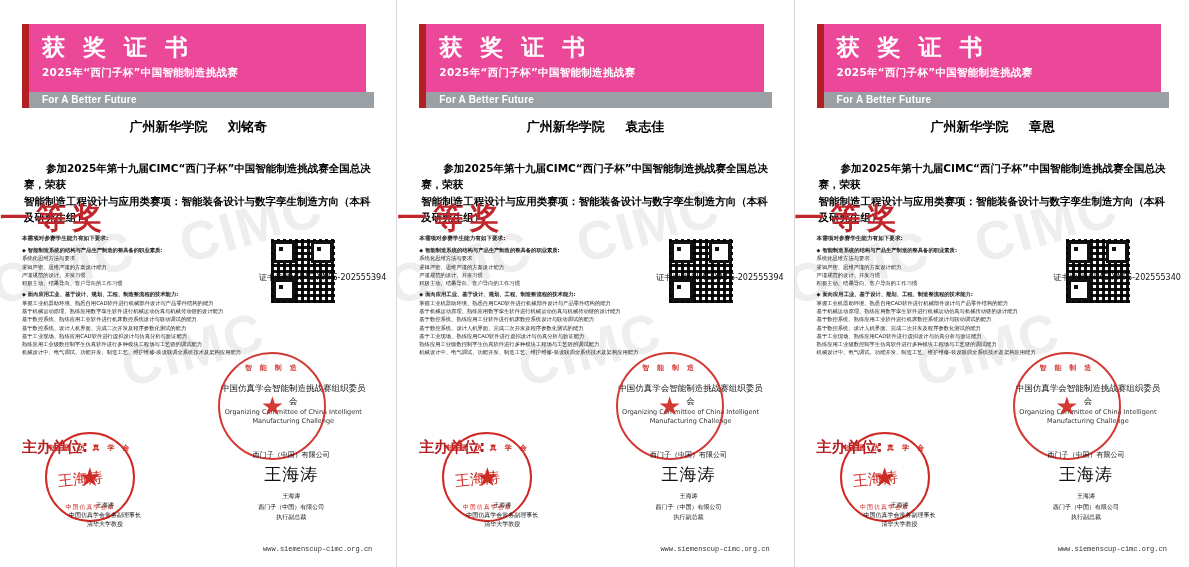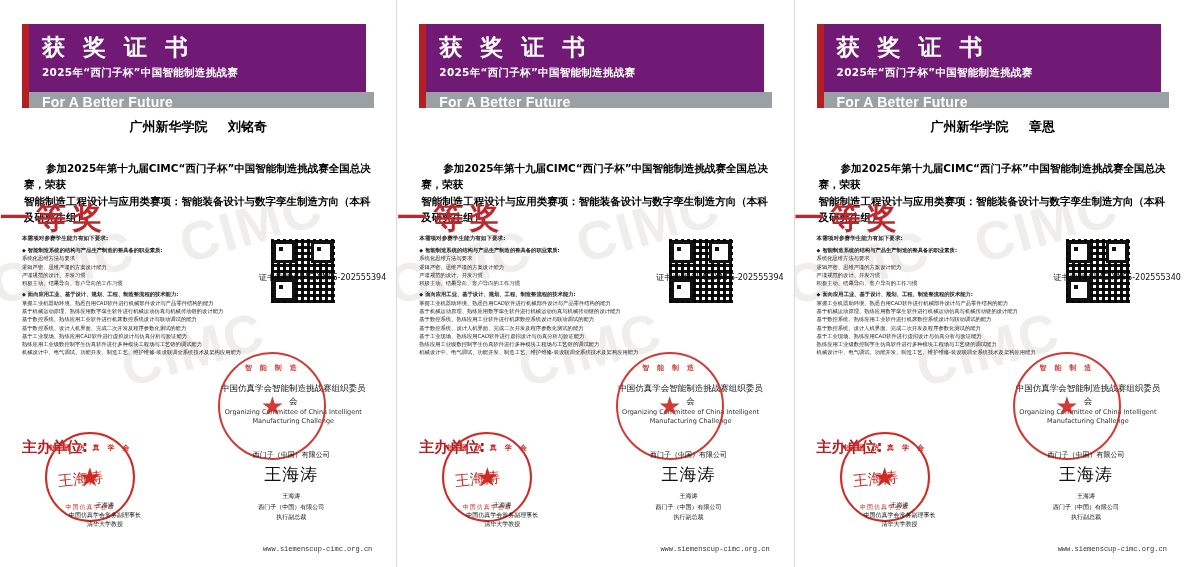--- a/index.html
+++ b/index.html
@@ -23,21 +23,21 @@
     overflow:hidden;
     flex:0 0 auto;
   }
   .cert + .cert{border-left:1px solid #d8d8d8;}
 
   
   .header{
     position:absolute;
     left:22px;top:24px;right:30px;
     height:78px;
-    background:#701a75;
+    background:#ec4899;
     color:#ffffff;
   }
   .header .accent{
     position:absolute;left:0;top:0;width:7px;height:100%;
     background:#b41f24;
   }
   .h-title{
     position:absolute;left:20px;top:8px;
     font-size:23px;font-weight:bold;letter-spacing:5px;
     font-family:"DejaVu Sans","Liberation Sans",sans-serif;
@@ -48,21 +48,21 @@
     font-family:"DejaVu Sans","Liberation Sans",sans-serif;
   }
   .h-strip{
     position:absolute;left:22px;top:92px;right:22px;height:16px;
     background:#9aa0a4;color:#ffffff;
   }
   .h-strip .accent2{
     position:absolute;left:0;top:0;width:7px;height:100%;background:#b41f24;
   }
   .h-strip span{
-    position:absolute;left:20px;top:2px;font-size:14px;font-weight:bold;
+    position:absolute;left:20px;top:2px;font-size:10px;font-weight:bold;
     letter-spacing:.2px;
   }
 
   
   .wm{
     position:absolute;left:0;top:150px;width:100%;height:330px;
     pointer-events:none;overflow:hidden;
   }
   .wm-text{
     position:absolute;
@@ -317,20 +317,24 @@
     <div class="header">
       <div class="accent"></div>
       <div class="h-title">获 奖 证 书</div>
       <div class="h-sub">2025年“西门子杯”中国智能制造挑战赛</div>
     </div>
     <div class="h-strip">
       <div class="accent2"></div>
       <span>For A Better Future</span>
     </div>
 
+    <div class="name-line">
+      <span class="sch">广州新华学院</span>
+      <span>袁志佳</span>
+    </div>
 
     <div class="para">
       <span>参加2025年第十九届CIMC“西门子杯”中国智能制造挑战赛全国总决赛，荣获</span>
       <span class="l2">智能制造工程设计与应用类赛项：智能装备设计与数字孪生制造方向（本科及研究生组）</span>
     </div>
 
     <div class="prize">一等奖</div>
 
     <div class="qr">
       <div class="pm tl">

